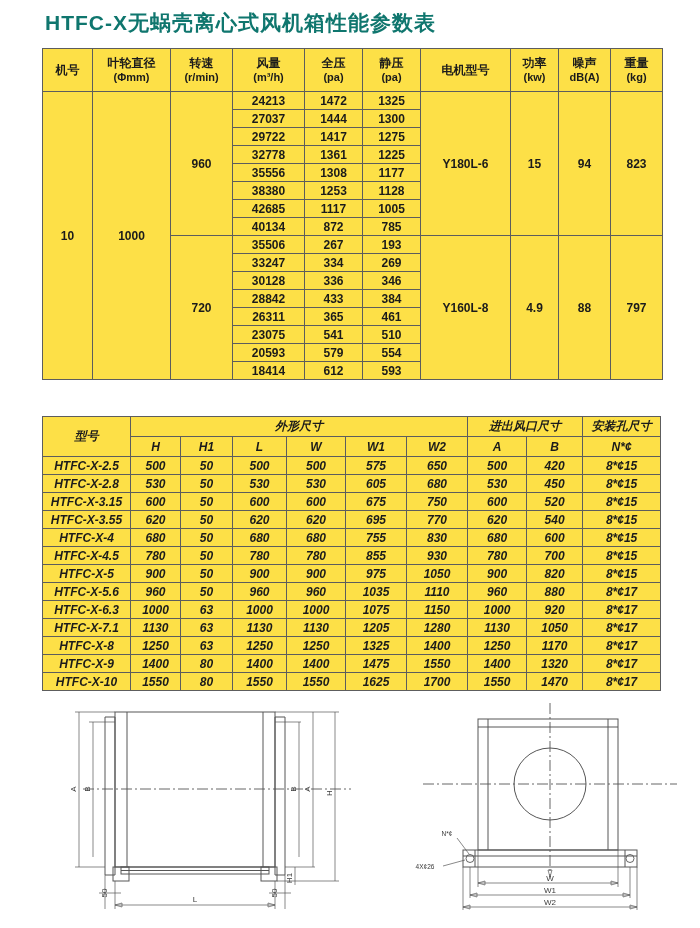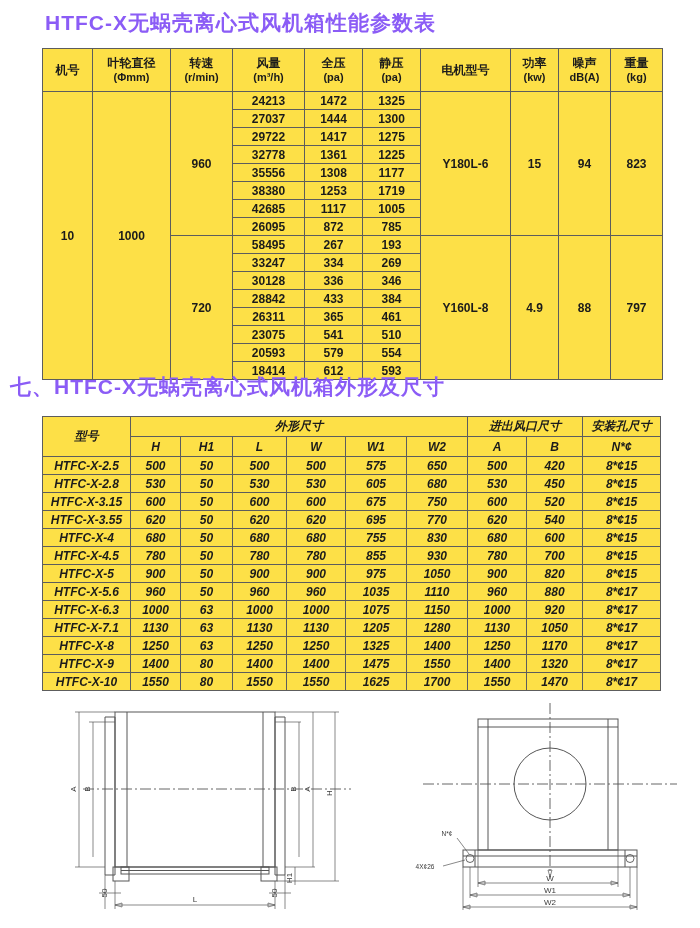--- a/index.html
+++ b/index.html
@@ -1,18 +1,18 @@
 <!DOCTYPE html>
 <html><head>
 <meta charset="utf-8">
 <style>
   html,body{margin:0;padding:0;background:#fff;}
   #page{position:relative;width:700px;height:928px;background:#ffffff;outline:1px solid #d9d9d9;
         font-family:"Liberation Sans","DejaVu Sans",sans-serif;color:#1c1c1c;overflow:hidden;}
-  .title{position:absolute;font-weight:bold;font-size:21px;letter-spacing:1px;color:#8b5cf6;white-space:nowrap;}
+  .title{position:absolute;font-weight:bold;font-size:21px;letter-spacing:1px;color:#0f766e;white-space:nowrap;}
   #title1{left:45px;top:9px;}
   #title2{left:10px;top:373px;}
   table{border-collapse:collapse;table-layout:fixed;position:absolute;background:#fde047;}
   th,td{border:1px solid #5d5d5d;text-align:center;vertical-align:middle;padding:0;
         font-weight:bold;color:#1b1b1b;overflow:hidden;white-space:nowrap;}
   #t1{left:42px;top:48px;width:620px;}
   #t1 th{height:42px;font-size:12px;line-height:1.25;}
   #t1 td{height:17px;font-size:12px;line-height:1;}
   #t1 .sub{font-size:11px;}
   #t2{left:42px;top:416px;width:618px;font-style:italic;}
@@ -113,35 +113,35 @@
           <td>1225</td>
         </tr>
     <tr>
           <td>35556</td>
           <td>1308</td>
           <td>1177</td>
         </tr>
     <tr>
           <td>38380</td>
           <td>1253</td>
-          <td>1719</td>
+          <td>1128</td>
         </tr>
     <tr>
           <td>42685</td>
           <td>1117</td>
           <td>1005</td>
         </tr>
     <tr>
-          <td>26095</td>
+          <td>40134</td>
           <td>872</td>
           <td>785</td>
         </tr>
     <tr>
       <td rowspan="8">720</td>
-      <td>58495</td>
+      <td>35506</td>
       <td>267</td>
       <td>193</td>
       <td rowspan="8">Y160L-8</td>
       <td rowspan="8">4.9</td>
       <td rowspan="8">88</td>
       <td rowspan="8">797</td>
     </tr>
     <tr>
           <td>33247</td>
           <td>334</td>
@@ -173,21 +173,20 @@
           <td>554</td>
         </tr>
     <tr>
           <td>18414</td>
           <td>612</td>
           <td>593</td>
         </tr>
   </tbody>
     </table>
 
-  <div id="title2" class="title">七、HTFC-X无蜗壳离心式风机箱外形及尺寸</div>
 
   <table id="t2">
     <colgroup>
       <col style="width:88px">
         <col style="width:50px">
         <col style="width:52px">
         <col style="width:54px">
       <col style="width:59px">
         <col style="width:61px">
         <col style="width:61px">

